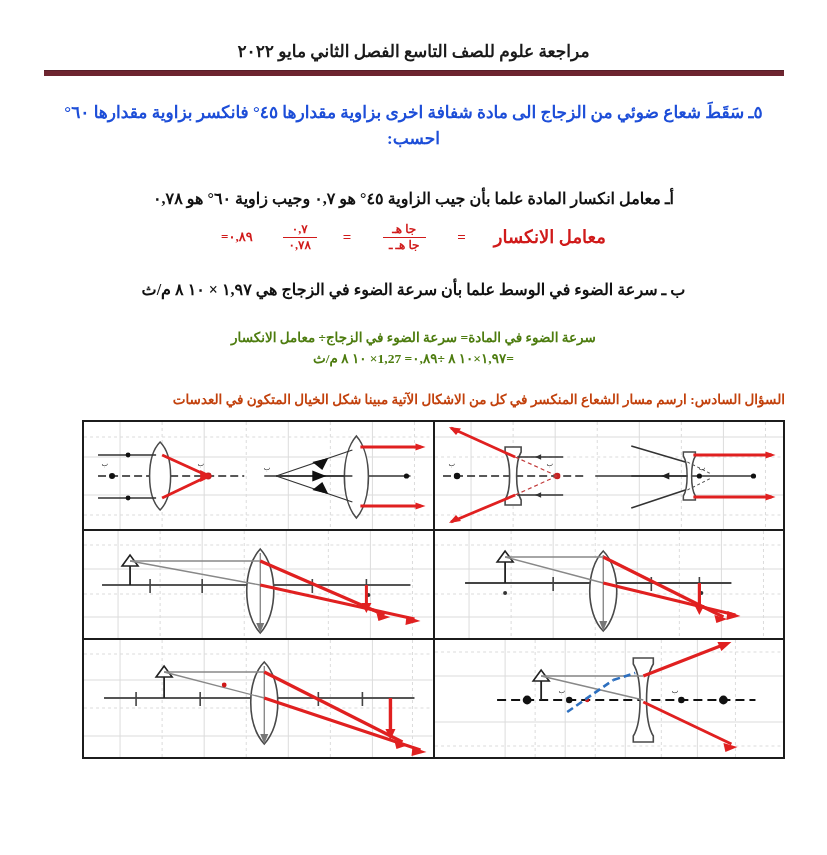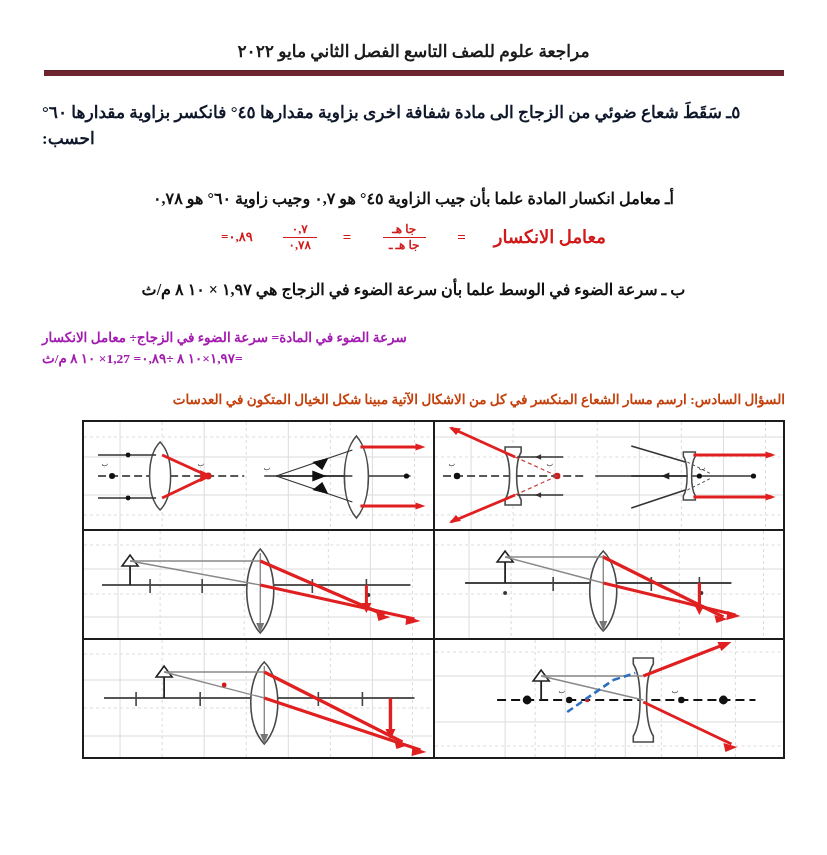--- a/index.html
+++ b/index.html
@@ -32,25 +32,25 @@
     height:5px;
     background:#6E2530;
     border-top:1px solid #58202a;
   }
 
   
   .content{padding:0 42px;}
 
   .q-line{
     direction:rtl;
-    text-align:left;
+    text-align:center;
     font-size:17px;
     font-weight:700;
     line-height:1.5;
-    color:#0f172a;
+    color:#1d4ed8;
     margin-top:24px;
   }
   .q-sub{
     direction:rtl;
     text-align:center;
     font-size:16px;
     font-weight:700;
     line-height:1.5;
     color:#111;
     margin-top:36px;
@@ -79,24 +79,24 @@
     line-height:1.05;
     min-width:66px;
   }
   .frac .num{padding:0 6px 1px 6px;font-size:12px;font-family:Liberation Serif, serif;}
   .frac .den{padding:1px 6px 0 6px;font-size:12px;border-top:1.6px solid #D01A1A;}
   .frac.wide{min-width:86px;}
   .res{font-size:13px;padding-right:14px;}
   .sp{width:18px;}
 
   .ans-red-2{
-    color:#a21caf;
+    color:#4d7c0f;
     font-weight:700;
     direction:rtl;
-    text-align:left;
+    text-align:center;
     font-size:13.5px;
     line-height:1.55;
     margin-top:26px;
   }
 
   .q6{
     direction:rtl;
     text-align:right;
     font-size:13.5px;
     font-weight:700;

